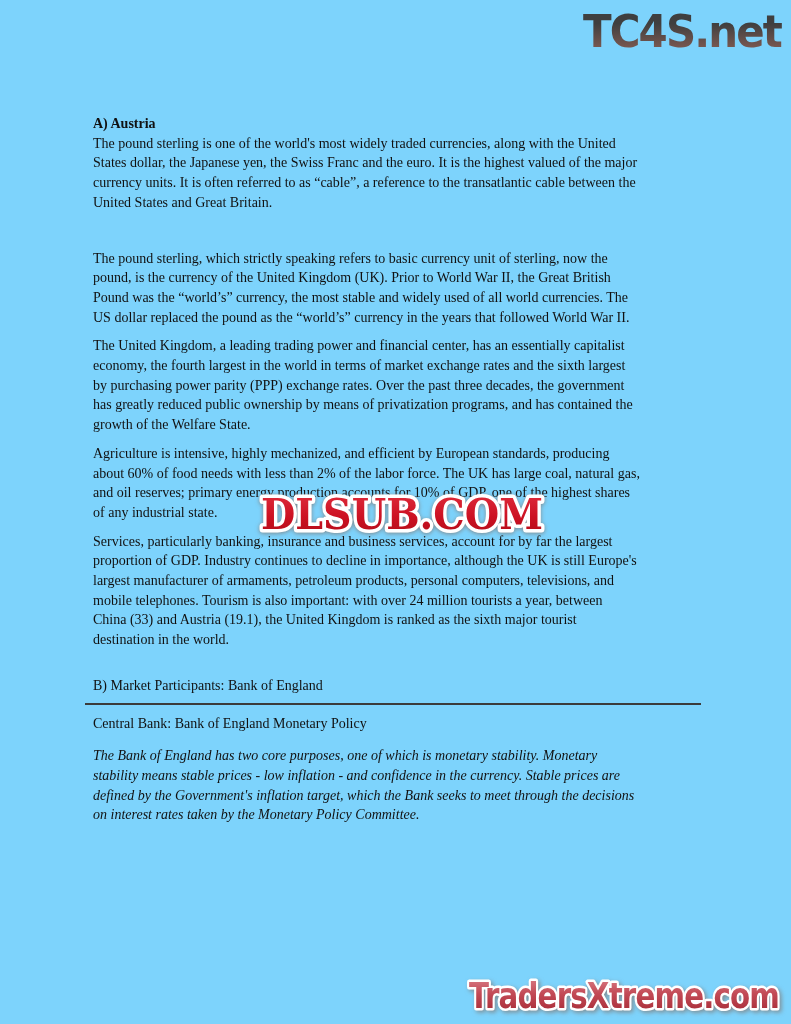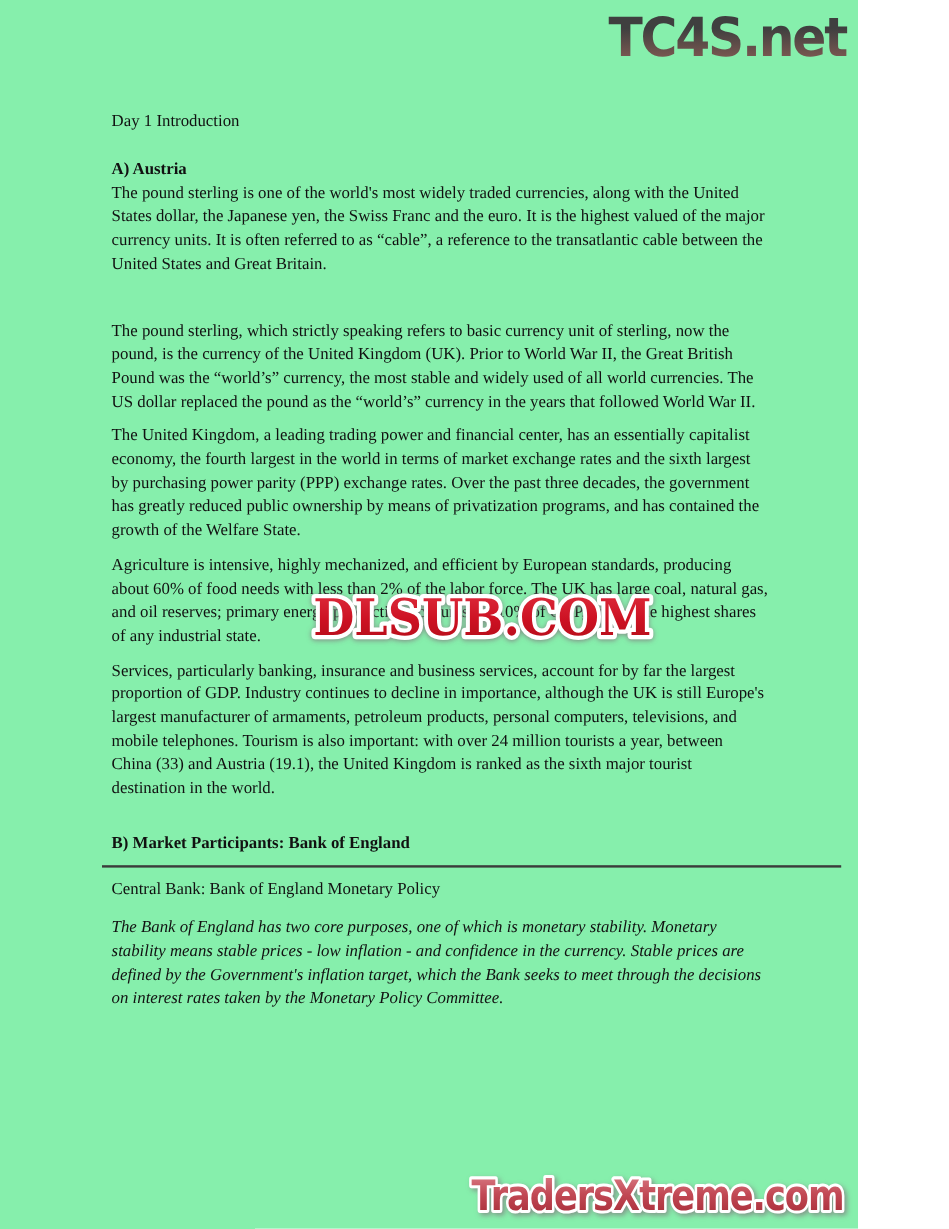--- a/index.html
+++ b/index.html
@@ -1,21 +1,21 @@
 <!DOCTYPE html>
 <html><head>
 <meta charset="utf-8">
 <style>
   * { margin: 0; padding: 0; box-sizing: border-box; }
   html, body { background: #ffffff; }
   .page {
     position: relative;
-    width: 715px;
+    width: 791px;
     height: 1024px;
-    background: #86efac;
+    background: #7dd3fc;
     overflow: hidden;
     font-family: "Liberation Serif", serif;
     color: #111111;
   }
 
   
   .logo-top {
     position: absolute;
     top: 2px;
     right: 4px;
@@ -41,21 +41,21 @@
     margin-top: 21px;
   }
   .para {
     white-space: pre-line;
     margin: 0 0 9px 0;
   }
   .para.first {
     margin-top: 36px;
   }
   .heading-b {
-    font-weight: bold;
+    font-weight: normal;
     margin-top: 26px;
   }
   .divider {
     border: none;
     border-top: 2px solid #3b3b3b;
     margin: 7px 0 0 -8px;
     width: 616px;
     height: 0;
   }
   .subheading {
@@ -100,21 +100,20 @@
     <defs>
       <linearGradient id="gradTop" x1="0" y1="0" x2="0" y2="1">
         <stop offset="0.35" stop-color="#3f3f3f"></stop>
         <stop offset="1" stop-color="#916258"></stop>
       </linearGradient>
     </defs>
     <text x="105" y="45" text-anchor="middle" font-size="45" font-weight="bold" letter-spacing="-2" textLength="198" lengthAdjust="spacingAndGlyphs" fill="url(#gradTop)">TC4S.net</text>
   </svg>
 
   <div class="content">
-    <div class="intro-line">Day 1 Introduction</div>
 
     <div class="heading-a">A) Austria</div>
 
     <p class="para">The pound sterling is one of the world's most widely traded currencies, along with the United
 States dollar, the Japanese yen, the Swiss Franc and the euro. It is the highest valued of the major
 currency units. It is often referred to as “cable”, a reference to the transatlantic cable between the
 United States and Great Britain.</p>
     <p class="para first">The pound sterling, which strictly speaking refers to basic currency unit of sterling, now the
 pound, is the currency of the United Kingdom (UK). Prior to World War II, the Great British
 Pound was the “world’s” currency, the most stable and widely used of all world currencies. The

